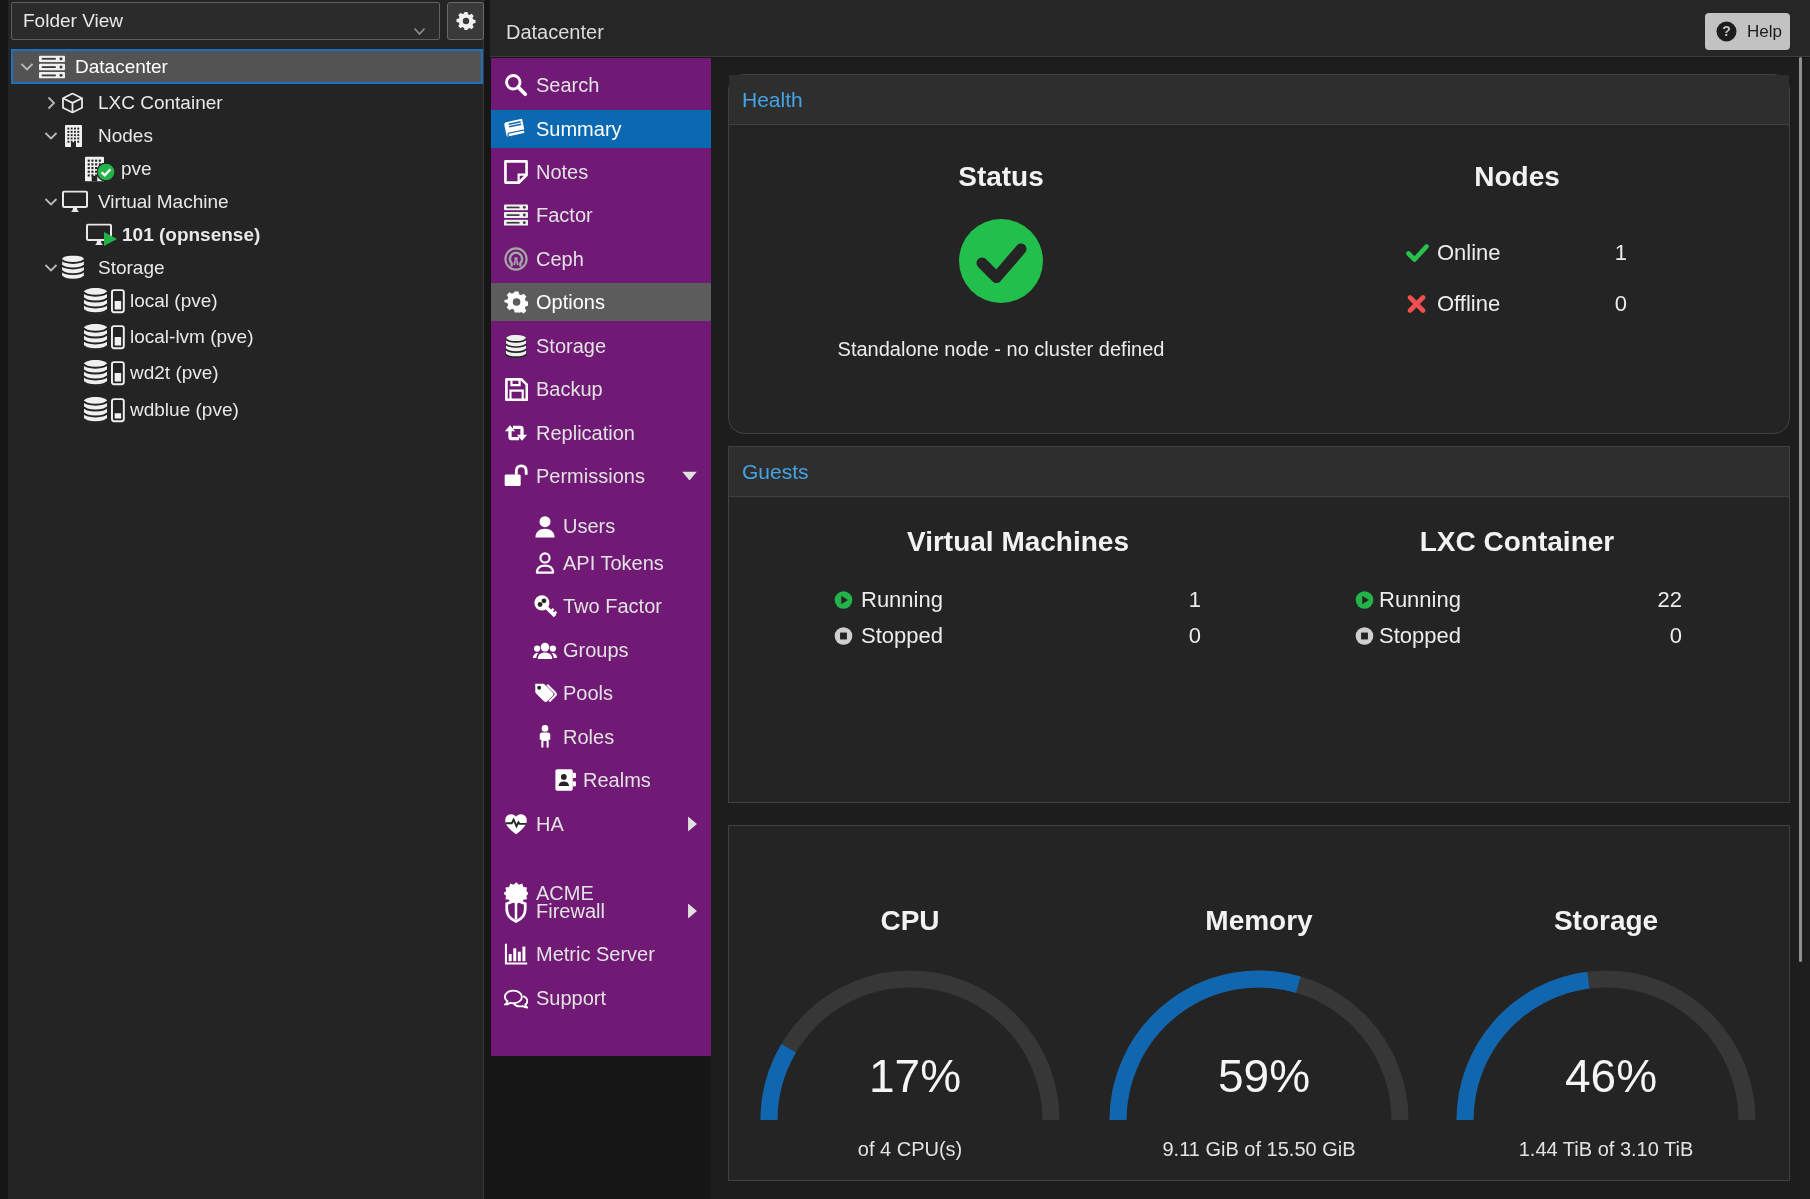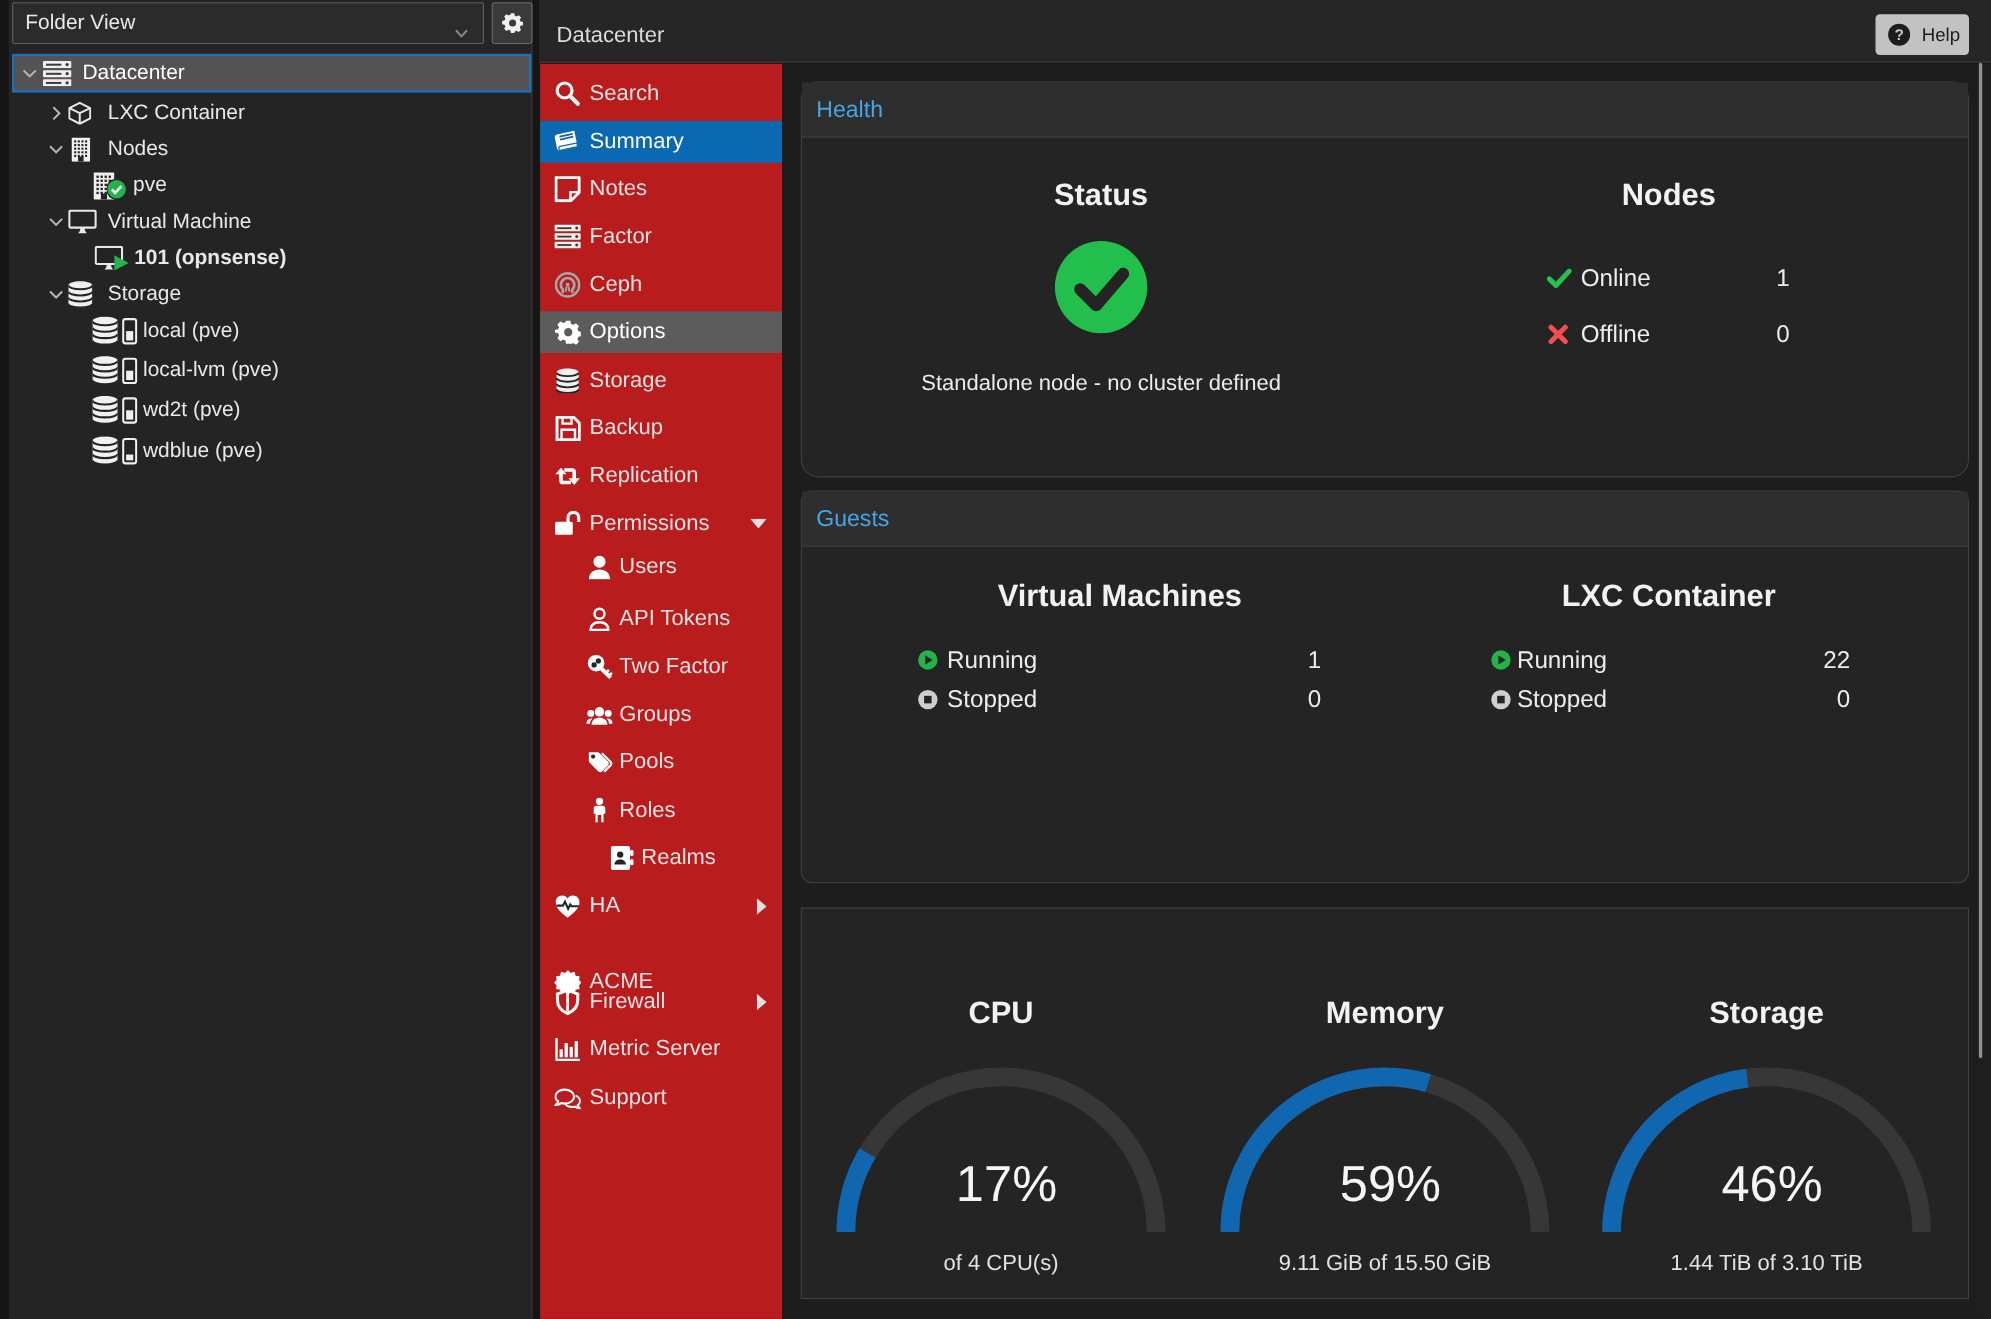--- a/index.html
+++ b/index.html
@@ -9,21 +9,21 @@
 #combo { left:11px; top:2px; width:429px; height:38px; background:#2b2b2b; border:1px solid #606060; border-radius:2px; color:#e8e8e8; font-size:19px; line-height:36px; padding-left:11px; }
 #combo .chev { position:absolute; right:12px; top:12px; }
 #gearbtn { left:447px; top:2px; width:37px; height:38px; background:#3a3a3a; border:1px solid #6a6a6a; border-radius:3px; }
 .trow { position:absolute; left:11px; width:472px; height:34px; color:#e8e8e8; font-size:19px; }
 .trow span.lbl { position:absolute; top:50%; transform:translateY(-50%); white-space:nowrap; }
 .tico { position:absolute; top:50%; transform:translateY(-50%); }
 #row-dc { background:#535353; border:2px solid #1a72bb; color:#fff; }
 #hdr { left:490px; top:0; width:1320px; height:57px; background:#262626; border-bottom:1px solid #3e3e3e; }
 #hdrtitle { left:506px; top:0; height:64px; line-height:64px; color:#dcdcdc; font-size:20px; }
 #helpbtn { left:1705px; top:13px; width:85px; height:37px; background:#c2c2c2; border-radius:4px; color:#1c1c1c; font-size:17px; line-height:37px; }
-#menu { left:491px; top:58px; width:220px; height:1141px; background:#b91c1c; }
+#menu { left:491px; top:58px; width:220px; height:998px; background:#701a75; }
 .mitem { position:absolute; left:0; width:220px; height:38px; color:#e2e2e2; font-size:20px; }
 .mitem .lbl { position:absolute; left:45px; top:50%; transform:translateY(-50%); white-space:nowrap; }
 .mitem .ico { position:absolute; left:13px; top:50%; transform:translateY(-50%); width:24px; height:24px; }
 .mitem.sub .lbl { left:72px; }
 .mitem.sub .ico { left:42px; }
 .mitem.sel { background:#0b69b1; color:#fff; }
 .mitem.hov { background:#5c5c5c; color:#fff; }
 .mitem .caret { position:absolute; right:14px; top:50%; transform:translateY(-50%); }
 #content { left:711px; top:58px; width:1086px; height:1141px; background:#1d1d1d; }
 #sbar { left:1797px; top:58px; width:13px; height:1141px; background:#1e1e1e; }
@@ -382,21 +382,21 @@
     </div>
 <div class="mitem" style="top:399.1px;">
       <svg class="ico" viewBox="0 0 21 20">
         <use href="#i-unlock"></use>
       </svg>
       <span class="lbl">Permissions</span>
       <svg class="caret" width="15" height="9" viewBox="0 0 11 6.5">
         <use href="#i-caret-down"></use>
       </svg>
     </div>
-<div class="mitem sub" style="top:438px;padding-left:30px;">
+<div class="mitem sub" style="top:449px;padding-left:30px;">
       <svg class="ico" viewBox="0 -1 18 20">
         <use href="#i-user"></use>
       </svg>
       <span class="lbl">Users</span>
     </div>
 <div class="mitem sub" style="top:486px;">
       <svg class="ico" viewBox="0 0 18 20">
         <use href="#i-usero"></use>
       </svg>
       <span class="lbl">API Tokens</span>
@@ -494,21 +494,21 @@
     </svg>
   <div class="rowtxt" style="left:708px; top:178px;">Online</div>
   <div class="rowval" style="left:898px; top:178px;">1</div>
   <svg class="cicon" style="left:678px; top:229px;" width="19" height="19" viewBox="0 0 19 19">
       <path d="M3 3 L16 16 M16 3 L3 16" fill="none" stroke="#ef4f4f" stroke-width="4.6" stroke-linecap="round"></path>
     </svg>
   <div class="rowtxt" style="left:708px; top:229px;">Offline</div>
   <div class="rowval" style="left:898px; top:229px;">0</div>
 </div>
 
-<div class="panel abs" style="top:446px; height:357px;border-radius:10px;">
+<div class="panel abs" style="top:446px; height:357px;">
   <div class="phead">Guests</div>
   <div class="h2col" style="left:289px; top:95px;">Virtual Machines</div>
   <div class="h2col" style="left:788px; top:95px;">LXC Container</div>
   <svg class="cicon" style="left:105px; top:153px;" width="19" height="19" viewBox="0 0 20 20">
       <circle cx="10" cy="10" r="9.3" fill="#23b34a"></circle>
       <path d="M7.6 5.6 L14.6 10 L7.6 14.4 Z" fill="#242424"></path>
     </svg>
   <div class="rowtxt" style="left:132px; top:153px;">Running</div>
   <div class="rowval" style="left:472px; top:153px;">1</div>
   <svg class="cicon" style="left:105px; top:189px;" width="19" height="19" viewBox="0 0 20 20">

